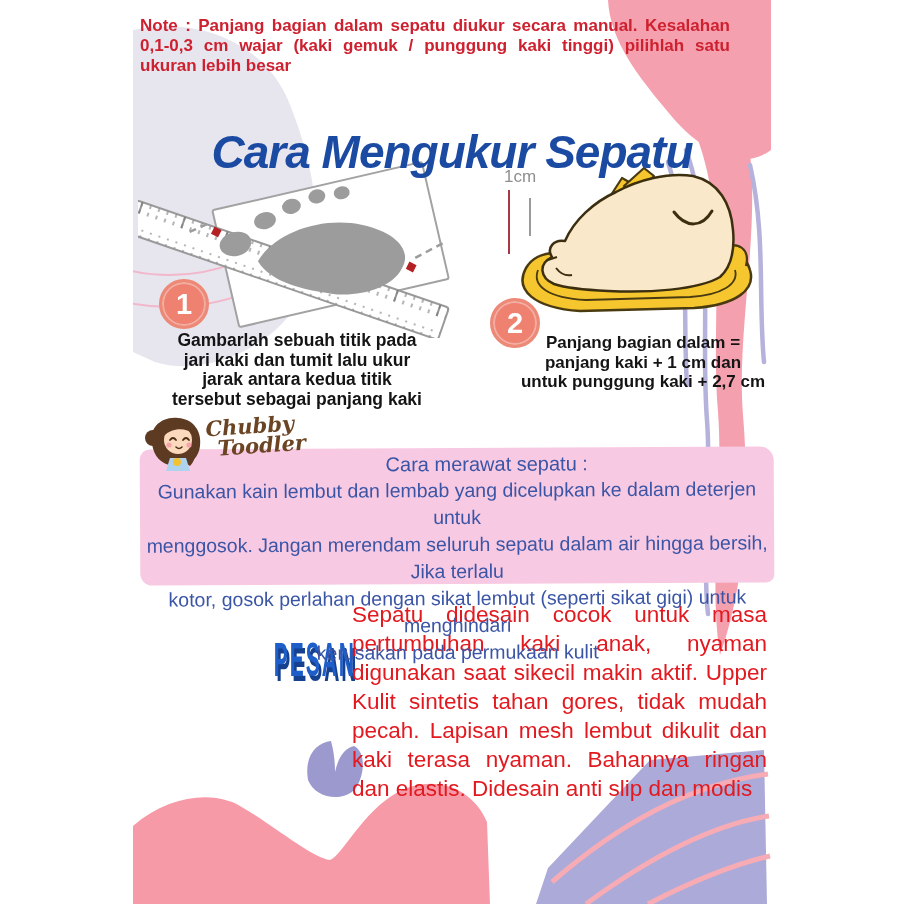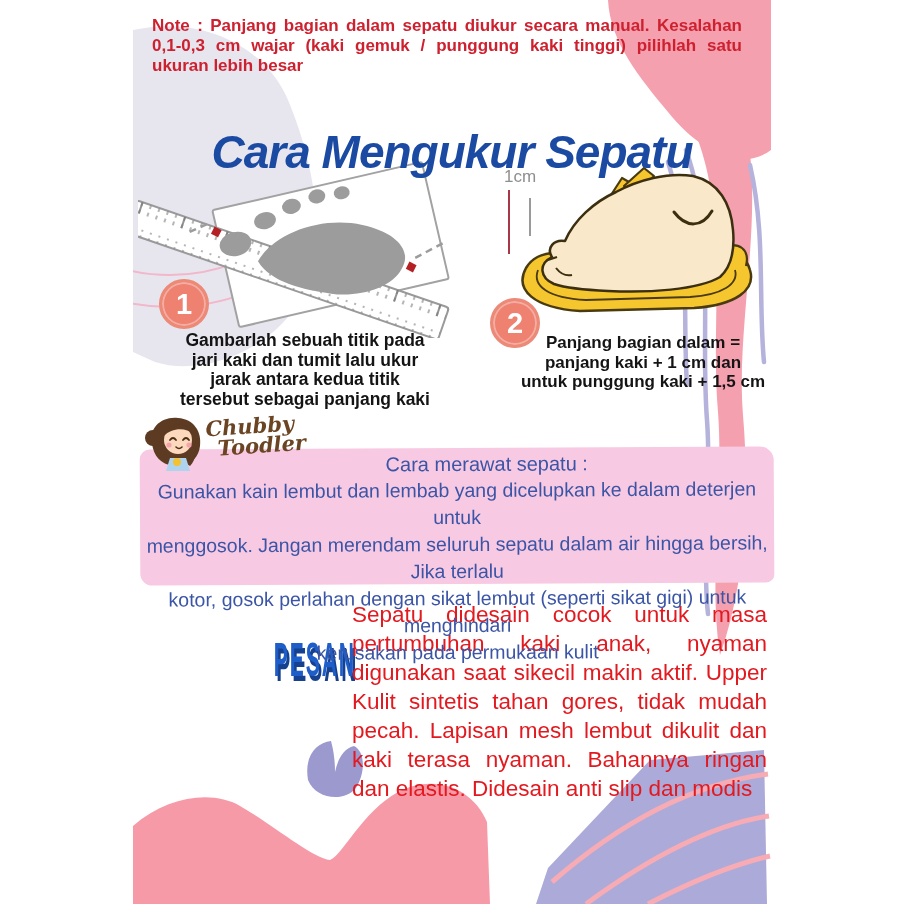--- a/index.html
+++ b/index.html
@@ -4,21 +4,21 @@
 <style>
   html,body{margin:0;padding:0;background:#fff;}
   .canvas{
     position:relative;width:904px;height:904px;background:#ffffff;
     overflow:hidden;font-family:"Liberation Sans",sans-serif;
   }
   .abs{position:absolute;}
   svg{display:block;}
   
   .note{
-    left:152px;top:16px;width:590px;
+    left:140px;top:16px;width:590px;
     font-size:17px;font-weight:bold;line-height:20px;
     color:#ce2130;text-align:justify;z-index:3;
   }
   
   .title{
     left:133px;top:80px;width:638px;text-align:center;
     font-size:46px;font-weight:bold;font-style:italic;
     letter-spacing:-1px;color:#1b4aa2;z-index:3;margin-top:45px;
   }
   
@@ -32,21 +32,21 @@
     color:#ffffff;font-size:29px;font-weight:bold;z-index:4;
     box-shadow:inset 0 0 0 2px rgba(255,255,255,0.35);
   }
   .badge1{left:159px;top:279px;}
   .badge2{left:490px;top:298px;}
   
   .caption{
     font-weight:bold;color:#141414;text-align:center;
     white-space:pre-line;z-index:3;
   }
-  .caption1{left:172px;top:331px;width:266px;font-size:17.5px;line-height:19.5px;}
+  .caption1{left:164px;top:331px;width:266px;font-size:17.5px;line-height:19.5px;}
   .caption2{left:512px;top:333px;width:262px;font-size:17px;line-height:19.5px;}
   
   .mascot{left:144px;top:410px;z-index:6;}
   .brandname{
     left:206px;top:416px;z-index:6;color:#6b4423;
     font-family:"DejaVu Serif",serif;font-style:italic;font-weight:bold;
     font-size:21px;line-height:20px;transform:rotate(-4deg);
   }
   .brandname .l2{margin-left:11px;}
   
@@ -175,21 +175,21 @@
   <div class="abs badge badge2">
     <span>2</span>
   </div>
 
   <div class="abs caption caption1">Gambarlah sebuah titik pada
 jari kaki dan tumit lalu ukur
 jarak antara kedua titik
 tersebut sebagai panjang kaki</div>
   <div class="abs caption caption2">Panjang bagian dalam =
 panjang kaki + 1 cm  dan
-untuk punggung kaki + 1,5 cm</div>
+untuk punggung kaki + 2,7 cm</div>
 
   <svg class="abs mascot" width="64" height="64" viewBox="0 0 64 64">
     <path d="M8,34 C4,18 18,6 34,8 C50,9 58,22 56,36 C55,46 48,54 38,56 L30,56 C16,54 10,46 8,34 Z" fill="#5d3a22"></path>
     <circle cx="9" cy="28" r="8" fill="#5d3a22"></circle>
     <path d="M48,30 C54,38 52,50 46,56 L40,52 Z" fill="#5d3a22"></path>
     <path d="M26,48 L42,48 L46,61 L22,61 Z" fill="#aed3ee"></path>
     <circle cx="34" cy="30" r="14" fill="#fcd9bd"></circle>
     <path d="M20,26 C21,12 46,10 49,24 C42,17 27,18 20,26 Z" fill="#5d3a22"></path>
     <path d="M26,30 q3,-4 6,0" stroke="#4a2d15" stroke-width="1.8" fill="none" stroke-linecap="round"></path>
     <path d="M39,30 q3,-4 6,0" stroke="#4a2d15" stroke-width="1.8" fill="none" stroke-linecap="round"></path>

